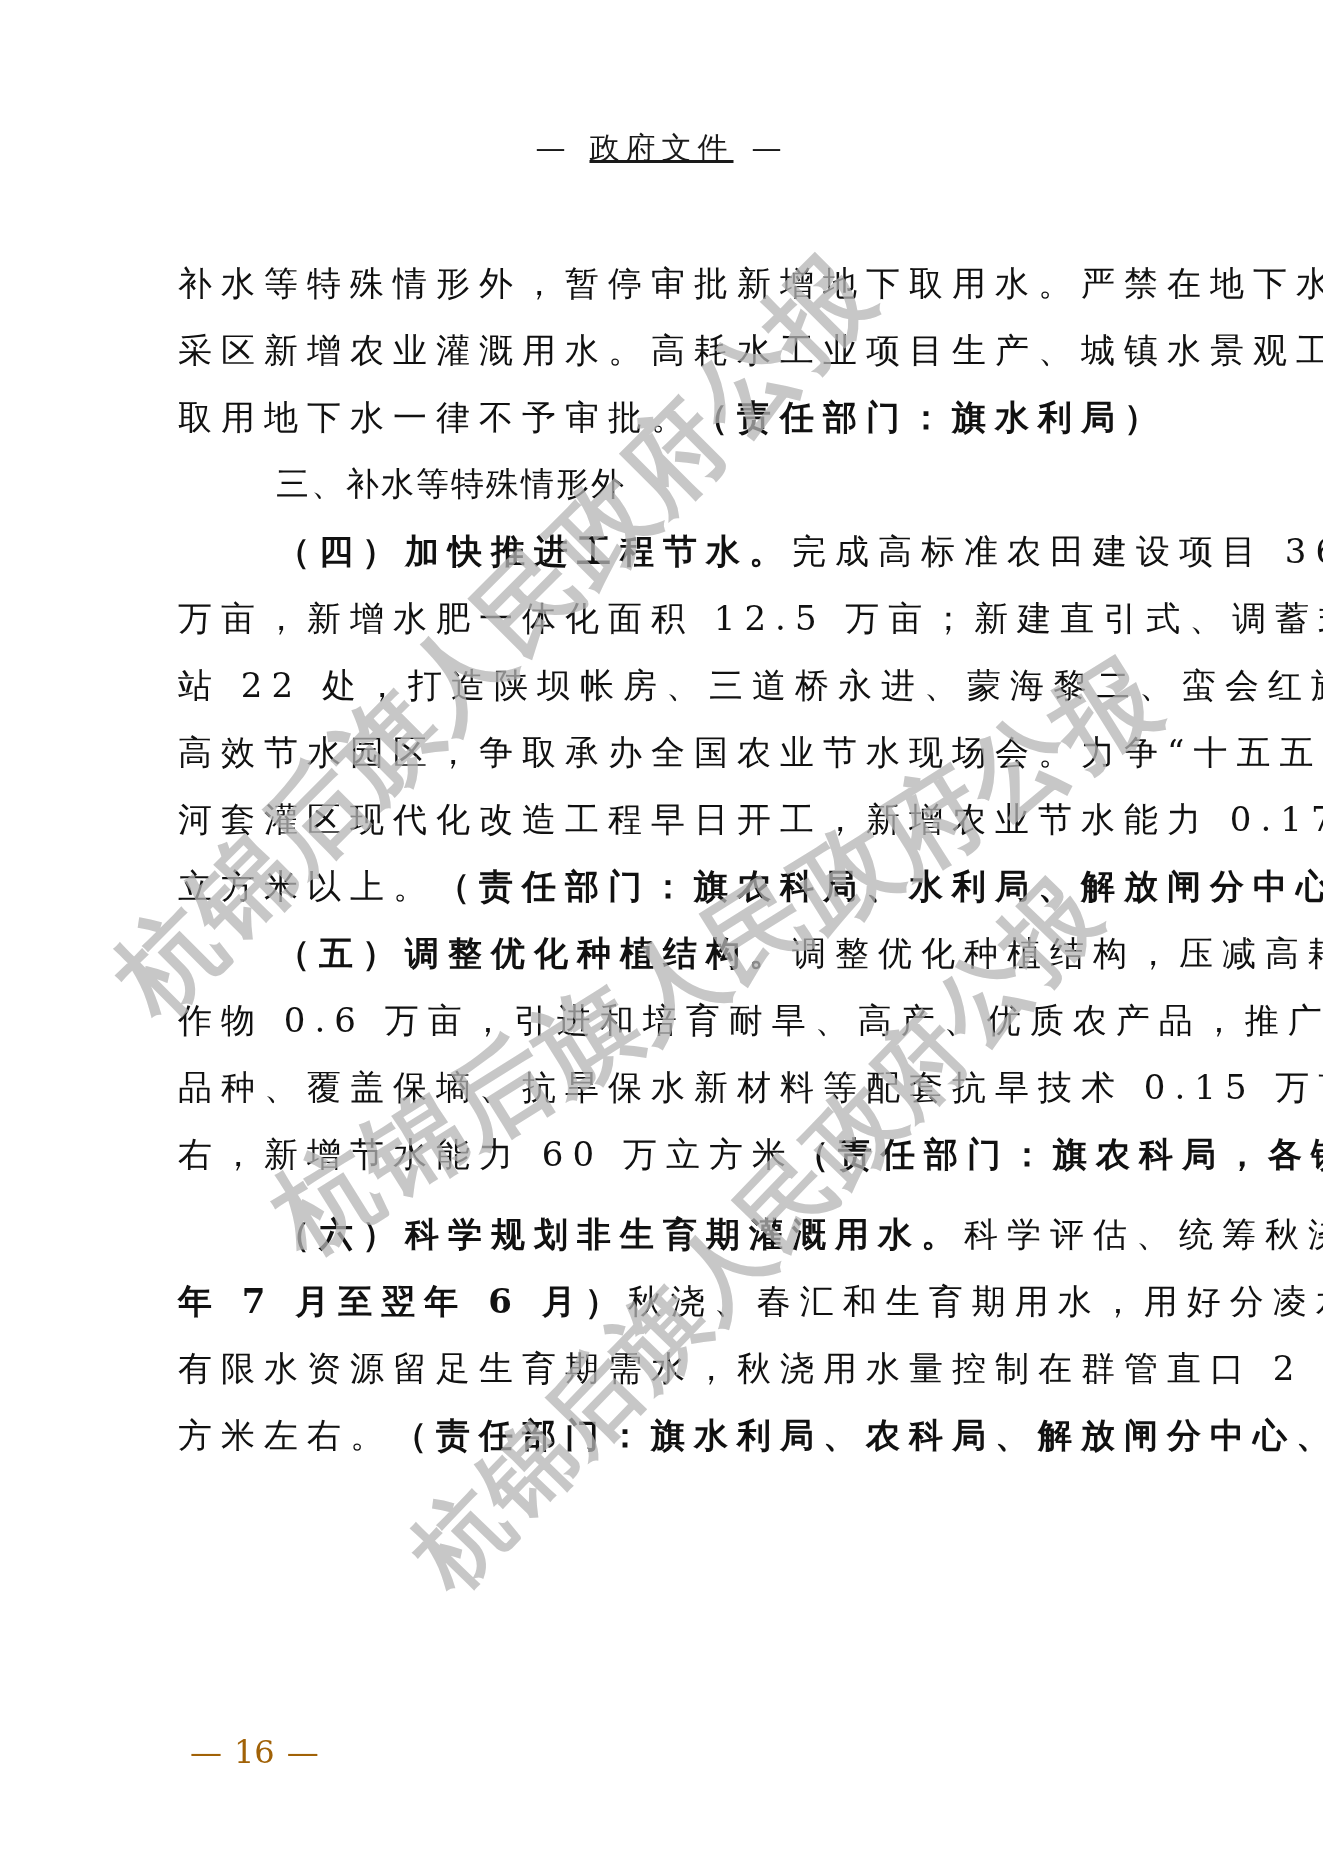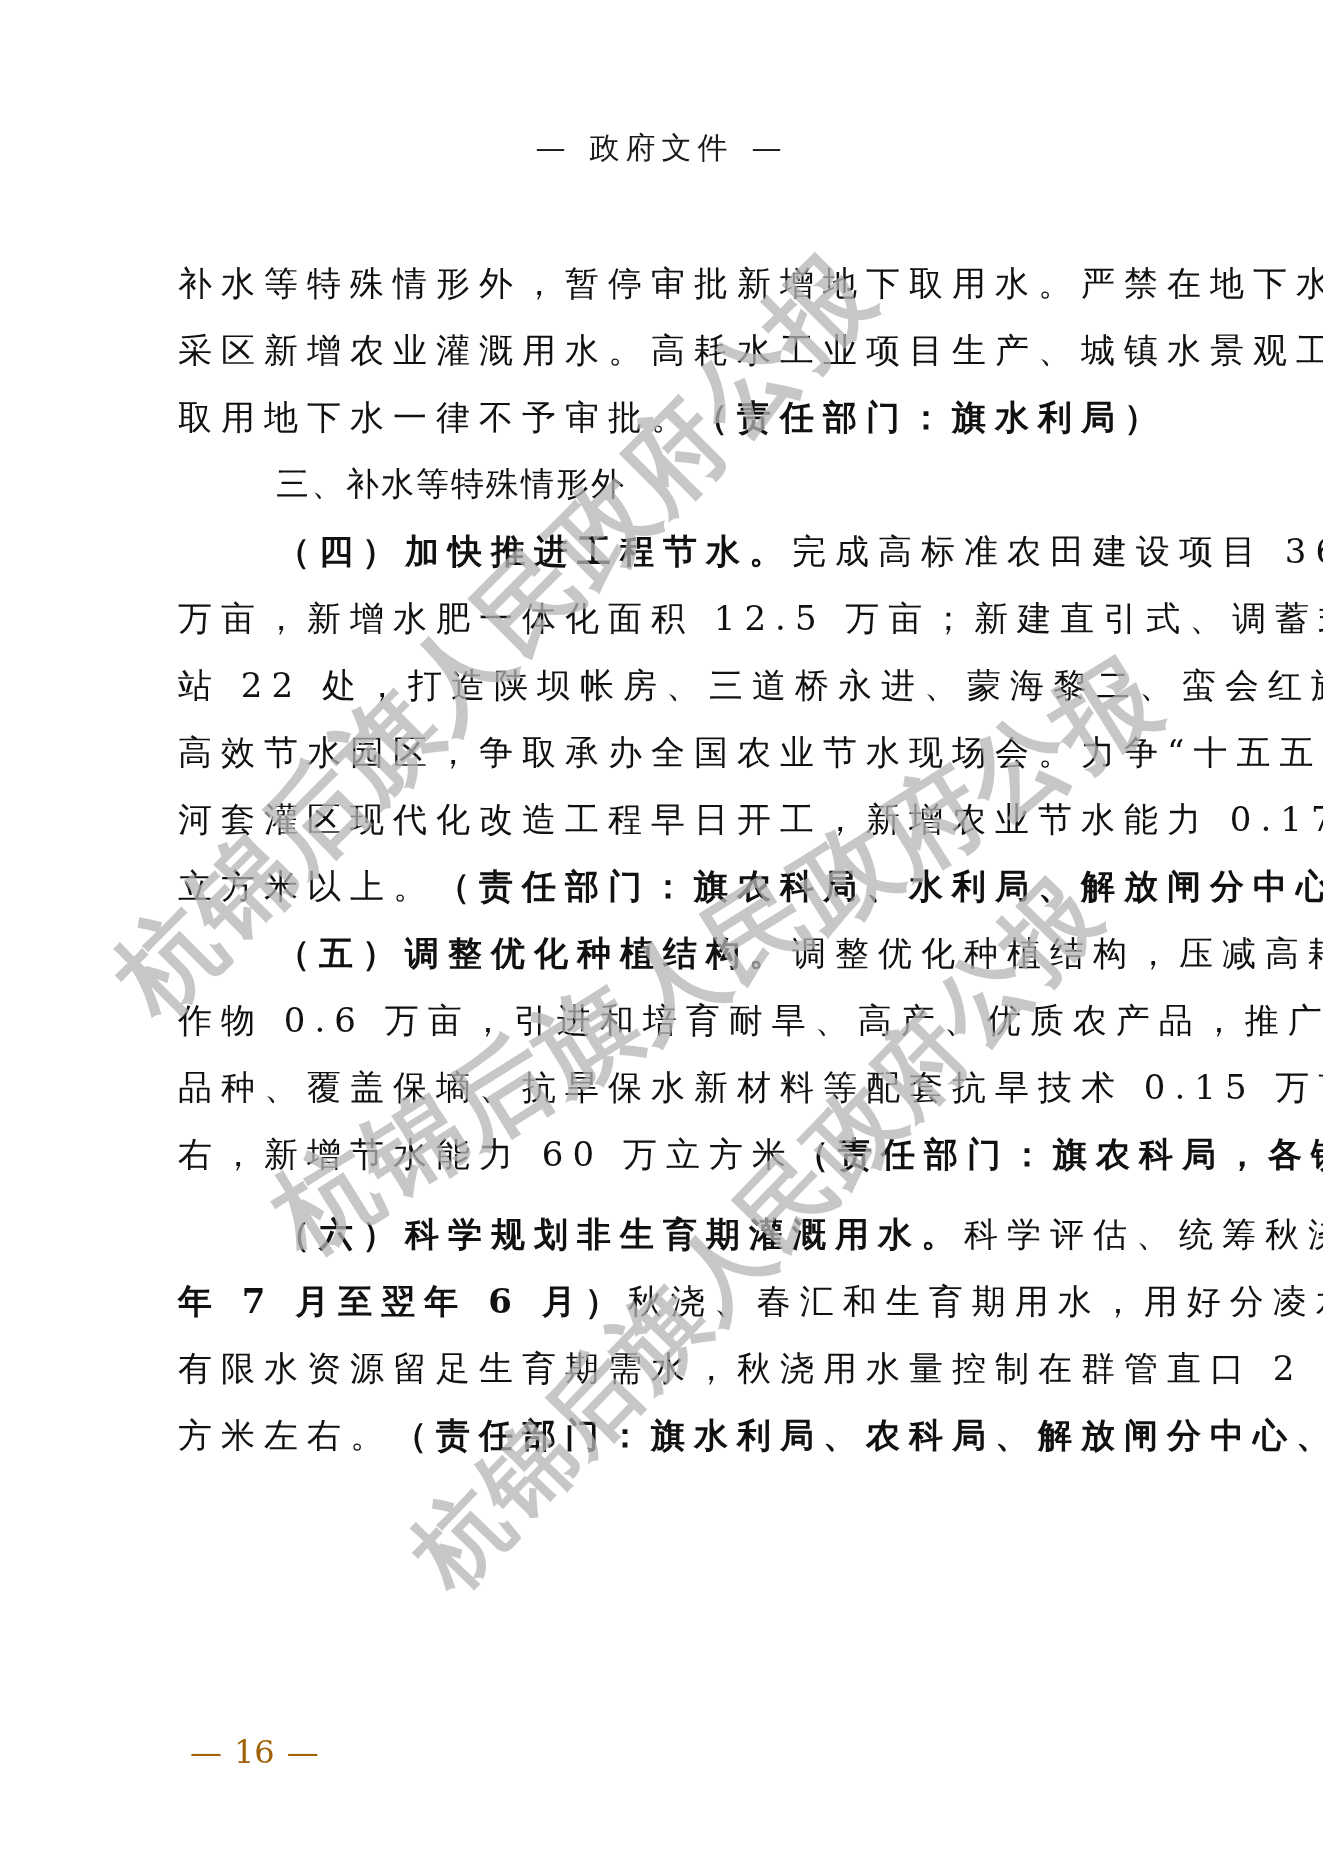--- a/index.html
+++ b/index.html
@@ -1,20 +1,20 @@
 <!DOCTYPE html>
 <html><head>
 <meta charset="utf-8">
 <style>
   html, body { margin: 0; padding: 0; background: #ffffff; }
   body { width: 1323px; height: 1871px; position: relative; overflow: hidden;
          font-family: "DejaVu Serif", "Liberation Serif", serif; color: #111; }
   .page { position: absolute; left: 0; top: 0; width: 1323px; height: 1871px; background: #fff; }
   .header { position: absolute; top: 128px; left: 0; width: 1323px; text-align: center;
-            font-size: 30px; letter-spacing: 6px; color: #1a1a1a; }
+            font-size: 30px; letter-spacing: 6px; color: #1a1a1a; text-decoration: underline; }
   .header .dash { display: inline-block; margin: 0 18px; }
   .body { position: absolute; left: 178px; top: 258px; width: 980px; }
   .line { height: 67px; line-height: 50px; font-size: 34px; white-space: nowrap;
           letter-spacing: 9px; text-align: justify; text-align-last: justify; overflow: visible; }
   .line.last { text-align-last: left; }
   .line.indent { padding-left: 98px; }
   .line.gap-after { margin-bottom: 13px; }
   .b { font-weight: bold; margin-top: 11px; }
   .heading { font-family: "DejaVu Sans", "Liberation Sans", sans-serif; font-size: 33px; letter-spacing: 2px; }
   .footer { position: absolute; top: 1733px; left: 178px; font-size: 32px; color: #a16207; }

